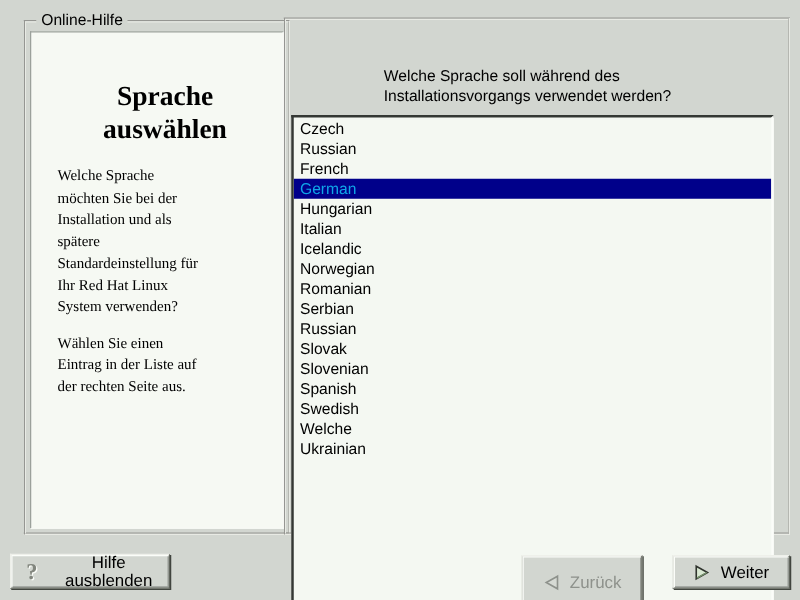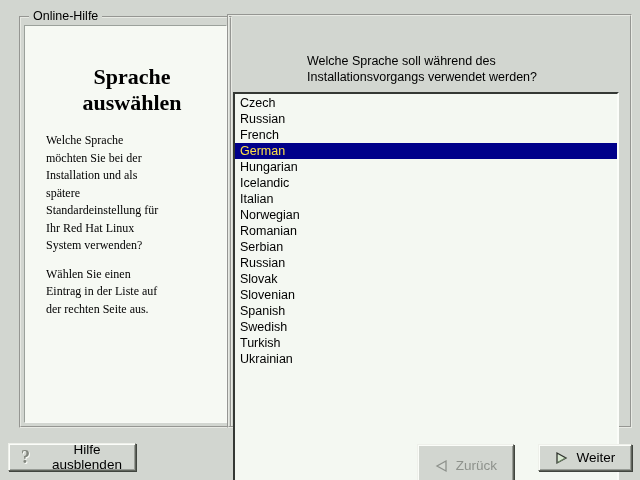--- a/index.html
+++ b/index.html
@@ -80,21 +80,21 @@
     padding-top: 1px;
     overflow: hidden;
   }
   .row {
     height: 16px;
     line-height: 16px;
     font-size: 12.5px;
     padding-left: 5px;
     white-space: nowrap;
   }
-  .row.selected { background: #00008a; color: #fde047; }
+  .row.selected { background: #00008a; color: #0ea5e9; }
 
   
   .btn {
     position: absolute;
     display: flex;
     align-items: center;
     background: #d2d6d0;
     font-family: "Liberation Sans", sans-serif;
     font-size: 13.5px;
     color: #000;
@@ -141,31 +141,31 @@
 
 <div class="groupbox main-box">
   <div class="question">Welche Sprache soll während des
 Installationsvorgangs verwendet werden?</div>
   <div class="listbox">
     <div class="row">Czech</div>
     <div class="row">Russian</div>
     <div class="row">French</div>
     <div class="row selected">German</div>
     <div class="row">Hungarian</div>
+    <div class="row">Italian</div>
     <div class="row">Icelandic</div>
-    <div class="row">Italian</div>
     <div class="row">Norwegian</div>
     <div class="row">Romanian</div>
     <div class="row">Serbian</div>
     <div class="row">Russian</div>
     <div class="row">Slovak</div>
     <div class="row">Slovenian</div>
     <div class="row">Spanish</div>
     <div class="row">Swedish</div>
-    <div class="row">Turkish</div>
+    <div class="row">Welche</div>
     <div class="row">Ukrainian</div>
   </div>
 </div>
 
 <button class="btn help-btn">
   <span class="qmark">?</span>
   <span class="lbl">Hilfe ausblenden</span>
 </button>
 
 <button class="btn nav-btn back-btn">

